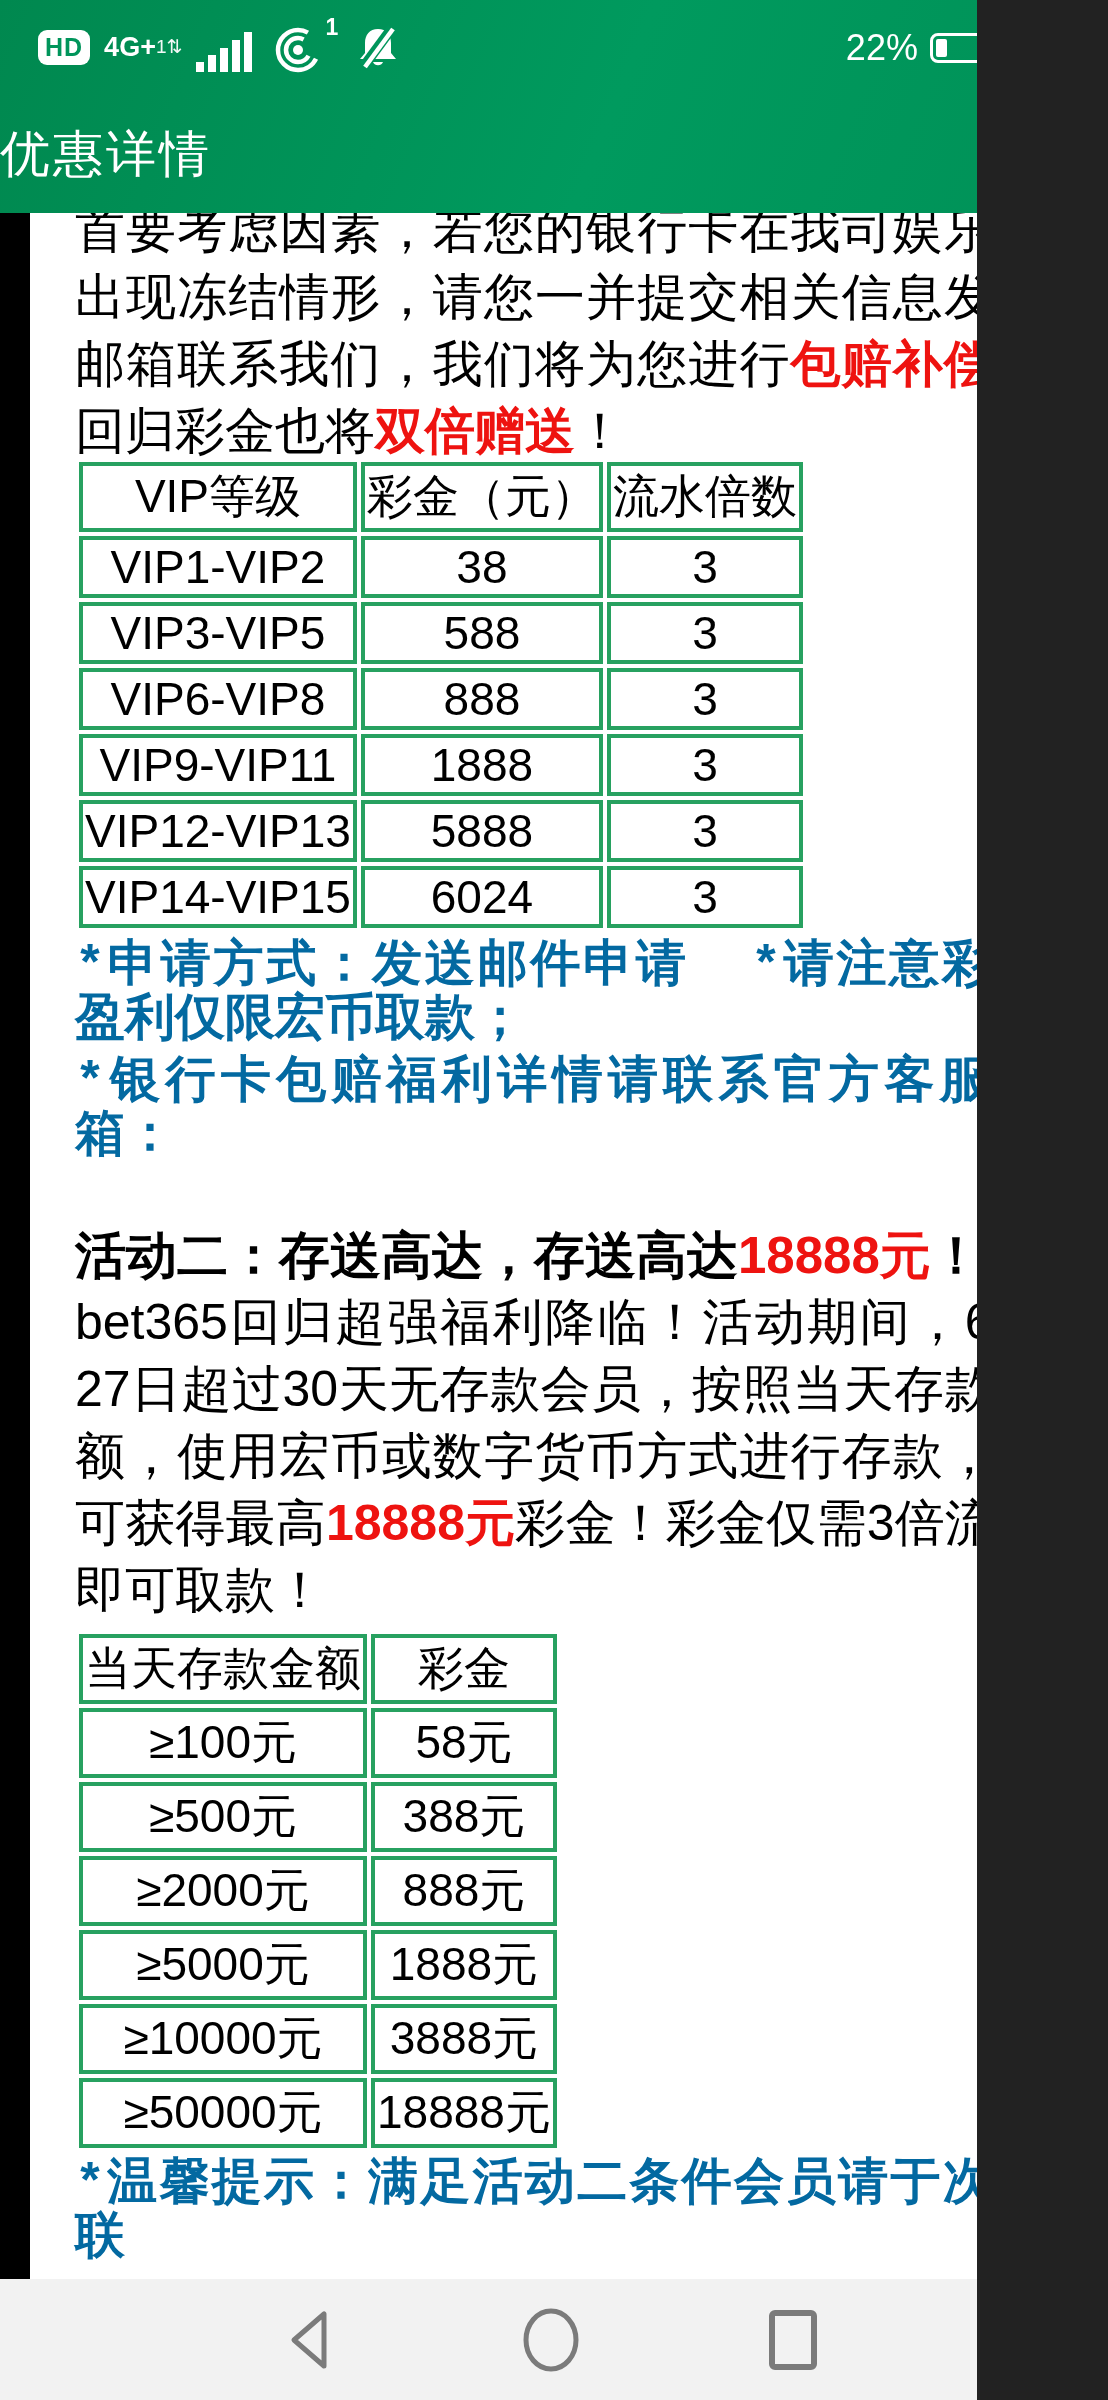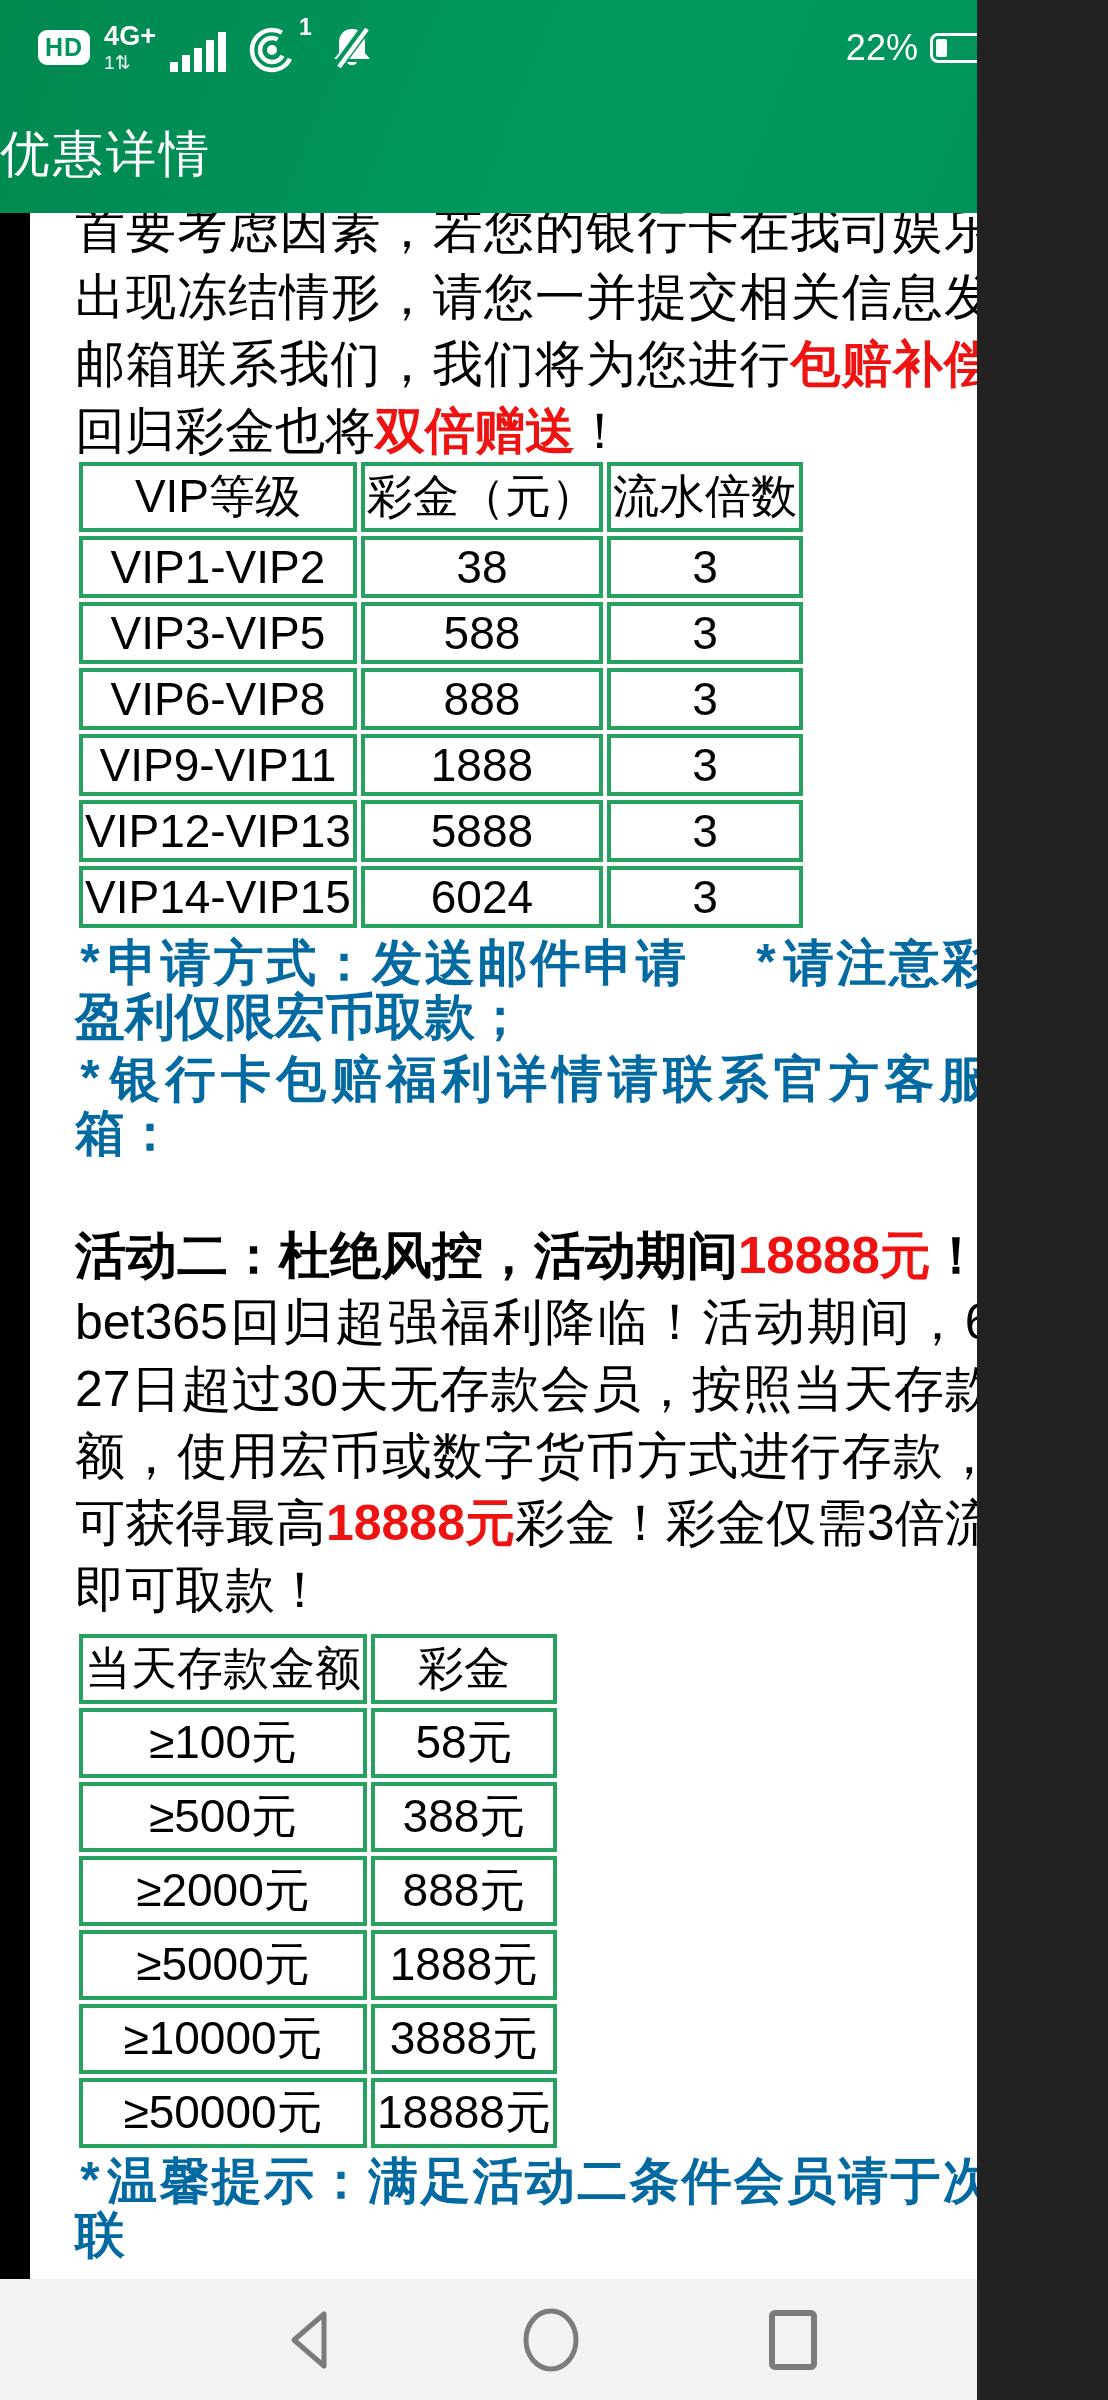--- a/index.html
+++ b/index.html
@@ -18,21 +18,21 @@
   .statusbar{
     height:95px; display:flex; align-items:center;
     padding:0 38px; font-size:36px;
   }
   .sb-left{ display:flex; align-items:center; gap:14px; flex:1; }
   .sb-right{ display:flex; align-items:center; gap:12px; }
   .hd-badge{
     background:#fff; color:#00955b; font-weight:700; font-size:25px;
     border-radius:9px; padding:5px 7px; line-height:1; letter-spacing:1px;
   }
-  .net{ display:flex; flex-direction:column; line-height:1; align-items:flex-start; }
+  .net{ display:flex; flex-direction:row; line-height:1; align-items:flex-start; }
   .net-top{ font-size:27px; font-weight:700; }
   .net-bot{ font-size:19px; margin-top:3px; opacity:.95; }
   .sig{ display:block; margin-top:6px; }
   .dot-ring{ position:relative; display:flex; align-items:flex-start; }
   .sup1{ font-size:23px; line-height:1; margin:-6px 0 0 1px; font-weight:600; }
   .battery{
     position:relative; width:58px; height:30px;
     border:3px solid #fff; border-radius:8px; display:inline-block;
   }
   .battery::after{
@@ -177,21 +177,21 @@
           <td>3</td>
         </tr>
       </tbody>
         </table>
 
       <div class="notes-block">
         <p class="note"><span>*申请方式：发送邮件申请</span><span class="gap"></span><span>*请注意彩金盈利仅限宏币取款；</span></p>
         <p class="note note-mail-intro">*银行卡包赔福利详情请联系官方客服邮箱：</p>
       </div>
 
-      <h2 class="h2"><span>活动二：杜绝风控，活动期间</span><span class="red">18888元</span><span>！</span></h2>
+      <h2 class="h2"><span>活动二：存送高达，存送高达</span><span class="red">18888元</span><span>！</span></h2>
 
       <p class="body p2"><span>bet365回归超强福利降临！活动期间，6月27日超过30天无存款会员，按照当天存款金额，使用宏币或数字货币方式进行存款，即可获得最高</span><span class="red b">18888元</span><span>彩金！彩金仅需3倍流水即可取款！</span></p>
 
       <table class="dep-table">
         <tbody>
             <tr>
           <th class="c1">当天存款金额</th>
           <th class="c2">彩金</th>
         </tr>
         <tr>

